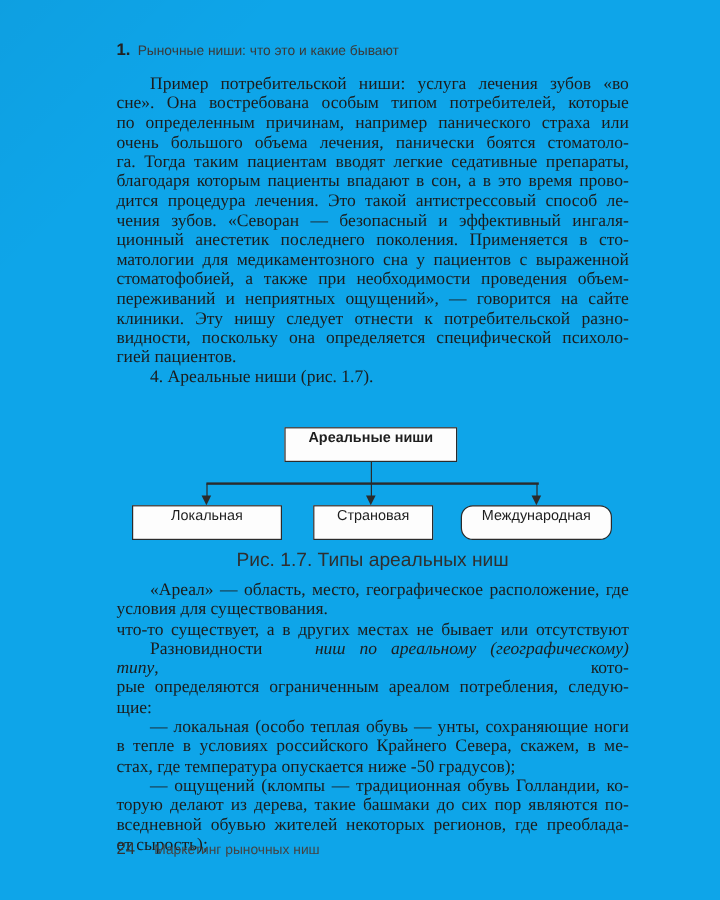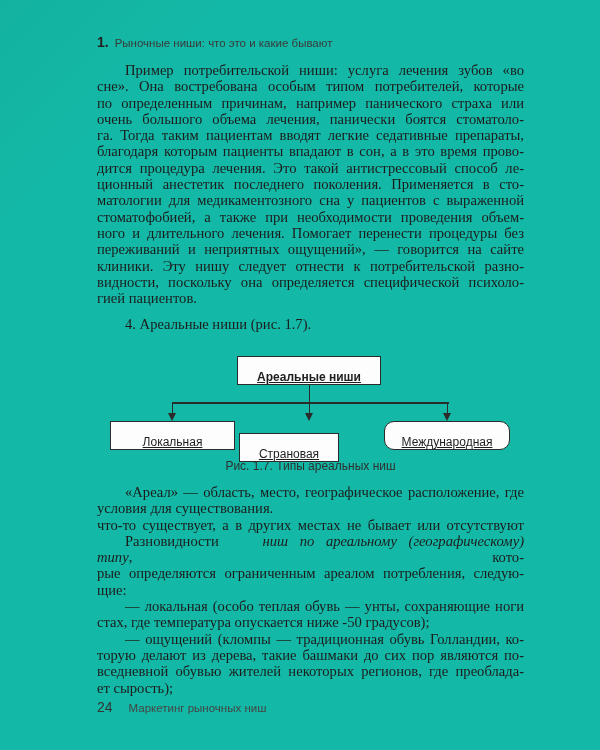--- a/index.html
+++ b/index.html
@@ -5,21 +5,21 @@
   * { margin: 0; padding: 0; box-sizing: border-box; }
   html, body { width: 600px; height: 750px; }
   body {
     background: #f4f4f4;
     font-family: "Liberation Serif", serif;
   }
   .page {
     position: relative;
     width: 600px;
     height: 750px;
-    background: #14b8a6;
+    background: #0ea5e9;
     overflow: hidden;
     color: #1f1f1f;
   }
   
   .page::before {
     content: "";
     position: absolute;
     left: 0; top: 0; width: 100%; height: 100%;
     background: linear-gradient(135deg, rgba(0,0,0,0.035) 0%, rgba(0,0,0,0) 18%);
     pointer-events: none;
@@ -46,21 +46,21 @@
     position: absolute;
     left: 97px;
     width: 427px;
     font-size: 14.6px;
     line-height: 16.3px;
     color: #1c1c1c;
   }
   .body-1 { top: 62px; }
   .body-2 { top: 484px; }
   .para { margin: 0; }
-  .para.spaced { margin-top: 10px; }
+  .para.spaced { }
   .line {
     text-align: justify;
     text-align-last: justify;
     white-space: normal;
   }
   .line.last { text-align-last: left; }
   .para.indent .line:first-child { text-indent: 28px; }
   .italic { font-style: italic; margin-left: 32px; }
 
   
@@ -68,30 +68,29 @@
     position: absolute;
     left: 97px; top: 356px;
     width: 427px; height: 122px;
     font-family: "Liberation Sans", sans-serif;
   }
   .dbox {
     position: absolute;
     border: 1.4px solid #2b2b2b;
     background: #fdfdfd;
     display: flex;
-    align-items: flex-end;
+    align-items: flex-start;
     justify-content: center;
     font-size: 12px;
     color: #1e1e1e;
-    text-decoration: underline;
   }
   .root-box { left: 140px; top: 0; width: 144px; height: 29px; font-weight: bold; }
   .child-box { top: 65px; height: 29px; font-weight: normal; }
   .child-0 { left: 13px;  width: 125px; }
-  .child-1 { left: 142px; width: 100px; margin-top: 12px; }
+  .child-1 { left: 164px; width: 100px; }
   .child-2 { left: 287px; width: 126px; border-radius: 10px; }
   .conn { position: absolute; background: #2b2b2b; }
   .stem  { left: 211.5px; top: 29px; width: 1.5px; height: 18px; }
   .hline { left: 75px; top: 46px; width: 277px; height: 1.5px; }
   .arrow-line { position: absolute; top: 47px; width: 1.5px; height: 12px; background: #2b2b2b; }
   .arrow-line.a0 { left: 74.5px; }
   .arrow-line.a1 { left: 211.5px; }
   .arrow-line.a2 { left: 349.5px; }
   .arrow-head {
     position: absolute; top: 57px;
@@ -100,21 +99,21 @@
     border-right: 4.5px solid transparent;
     border-top: 8px solid #2b2b2b;
   }
   .arrow-head.a0 { left: 70.5px; }
   .arrow-head.a1 { left: 207.5px; }
   .arrow-head.a2 { left: 345.5px; }
   .caption {
     position: absolute;
     left: 0; top: 103px; width: 100%;
     text-align: center;
-    font-size: 12px;
+    font-size: 16px;
     color: #2f2f2f;
   }
 
   
   .page-footer {
     position: absolute;
     left: 97px; top: 699px;
     font-family: "Liberation Sans", sans-serif;
     white-space: nowrap;
     display: flex;
@@ -134,24 +133,24 @@
 
   <div class="body-text body-1">
       <div class="para indent">
         <div class="line"><span>Пример потребительской ниши: услуга лечения зубов «во</span></div>
         <div class="line"><span>сне». Она востребована особым типом потребителей, которые</span></div>
         <div class="line"><span>по определенным причинам, например панического страха или</span></div>
         <div class="line"><span>очень большого объема лечения, панически боятся стоматоло-</span></div>
         <div class="line"><span>га. Тогда таким пациентам вводят легкие седативные препараты,</span></div>
         <div class="line"><span>благодаря которым пациенты впадают в сон, а в это время прово-</span></div>
         <div class="line"><span>дится процедура лечения. Это такой антистрессовый способ ле-</span></div>
+        <div class="line"><span>чения зубов. «Севоран — безопасный и эффективный ингаля-</span></div>
         <div class="line"><span>ционный анестетик последнего поколения. Применяется в сто-</span></div>
         <div class="line"><span>матологии для медикаментозного сна у пациентов с выраженной</span></div>
         <div class="line"><span>стоматофобией, а также при необходимости проведения объем-</span></div>
-        <div class="line"><span>ного и длительного лечения. Помогает перенести процедуры без</span></div>
         <div class="line"><span>переживаний и неприятных ощущений», — говорится на сайте</span></div>
         <div class="line"><span>клиники. Эту нишу следует отнести к потребительской разно-</span></div>
         <div class="line"><span>видности, поскольку она определяется специфической психоло-</span></div>
         <div class="line last"><span>гией пациентов.</span></div>
       </div>
       <div class="para indent spaced">
         <div class="line last"><span>4. Ареальные ниши (рис. 1.7).</span></div>
       </div>
     </div>
 
@@ -185,20 +184,21 @@
         <div class="line last"><span>условия для существования.</span></div>
         <div class="line"><span>что-то существует, а в других местах не бывает или отсутствуют</span></div>
       </div>
       <div class="para indent">
         <div class="line"><span>Разновидности </span><span class="italic">ниш по ареальному (географическому) типу</span><span>, кото-</span></div>
         <div class="line"><span>рые определяются ограниченным ареалом потребления, следую-</span></div>
         <div class="line last"><span>щие:</span></div>
       </div>
       <div class="para indent">
         <div class="line"><span>— локальная (особо теплая обувь — унты, сохраняющие ноги</span></div>
+        <div class="line"><span>в тепле в условиях российского Крайнего Севера, скажем, в ме-</span></div>
         <div class="line last"><span>стах, где температура опускается ниже -50 градусов);</span></div>
       </div>
       <div class="para indent">
         <div class="line"><span>— ощущений (кломпы — традиционная обувь Голландии, ко-</span></div>
         <div class="line"><span>торую делают из дерева, такие башмаки до сих пор являются по-</span></div>
         <div class="line"><span>вседневной обувью жителей некоторых регионов, где преоблада-</span></div>
         <div class="line last"><span>ет сырость);</span></div>
       </div>
     </div>
 

